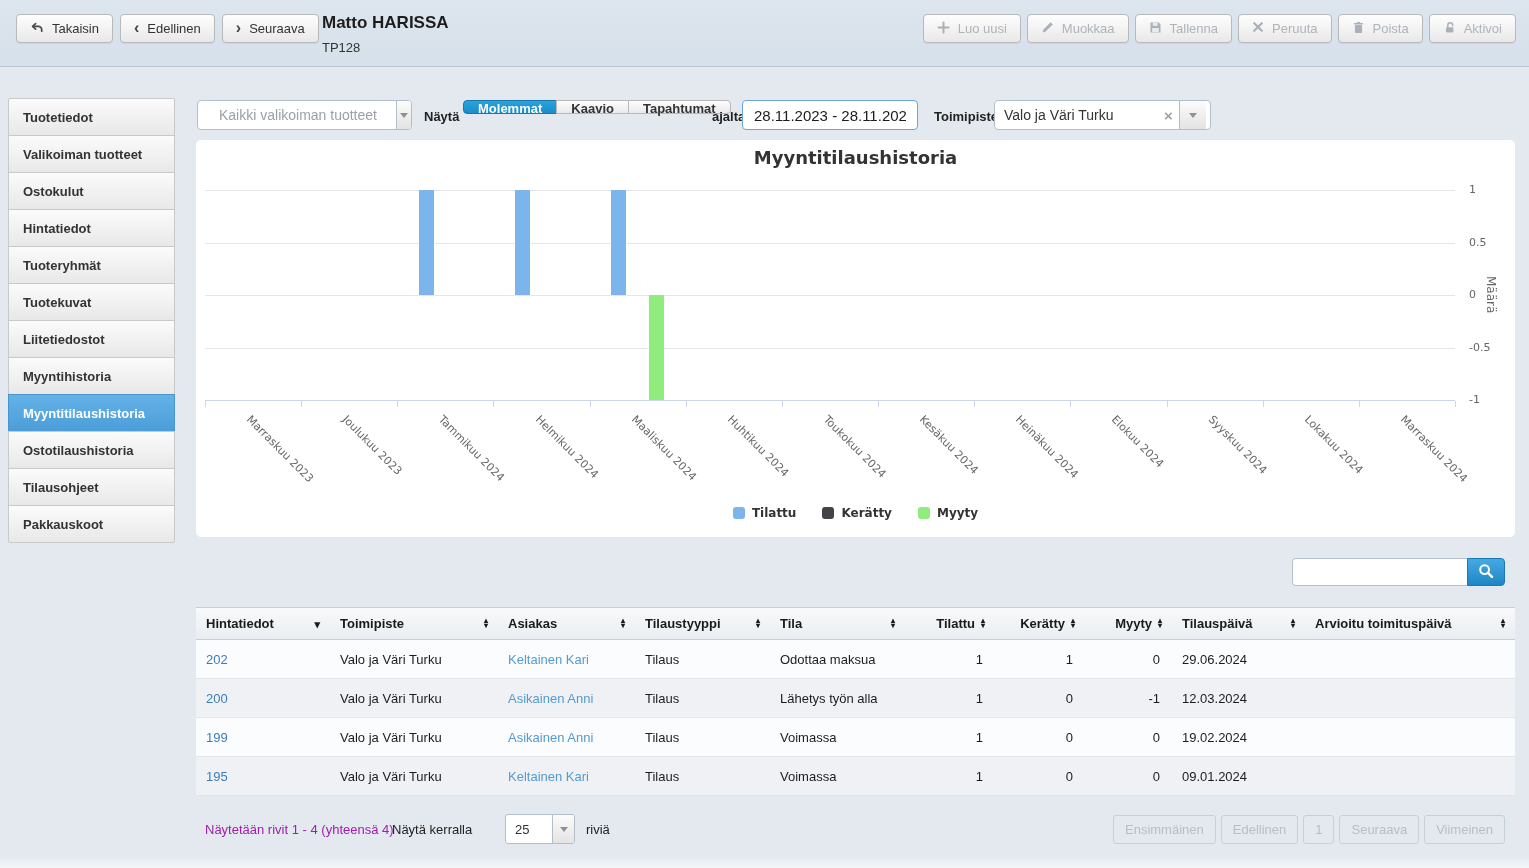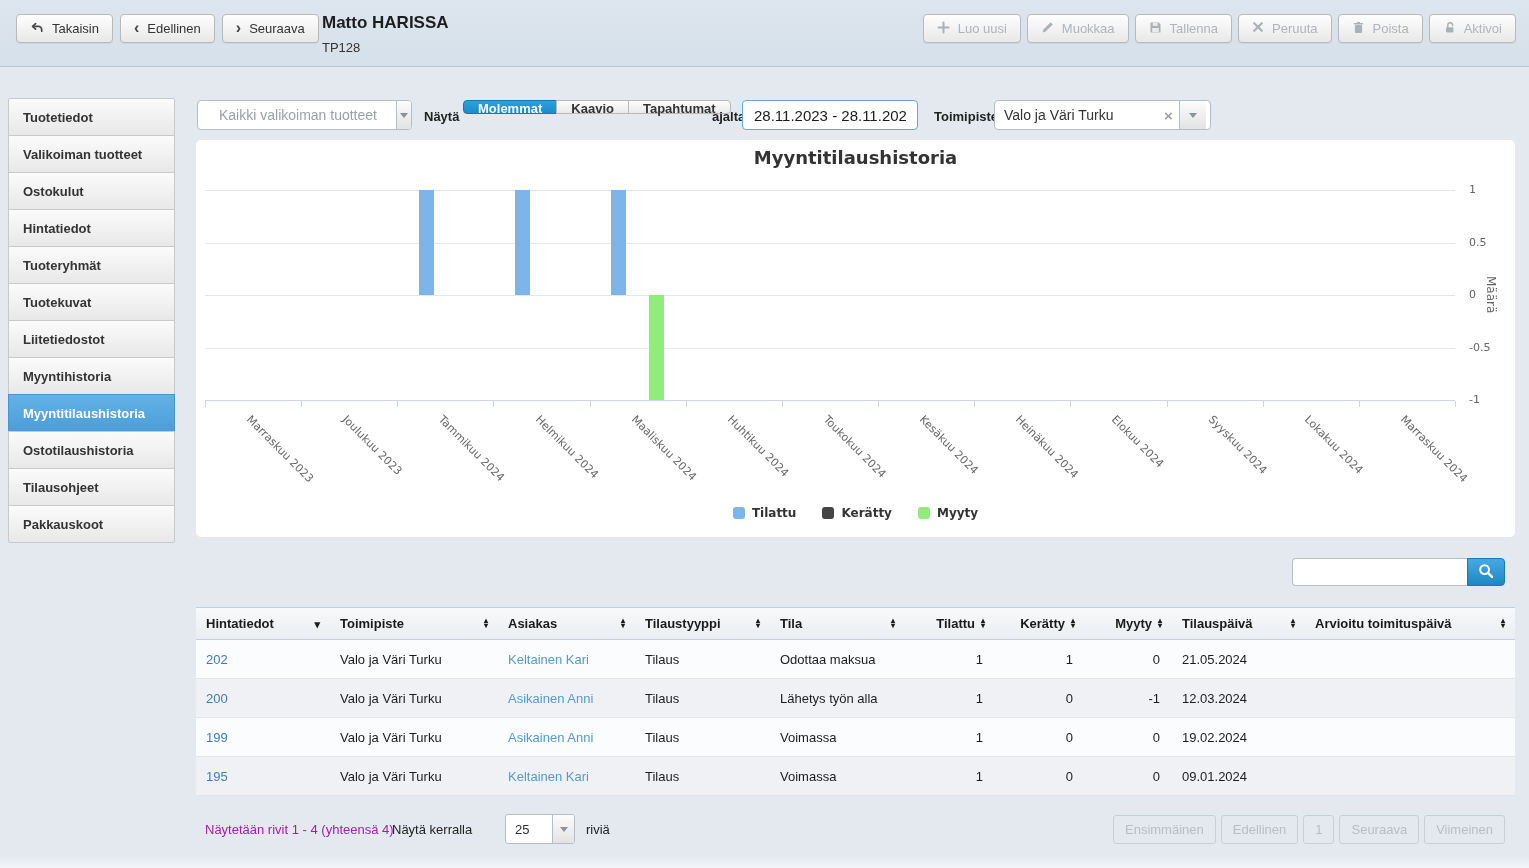--- a/index.html
+++ b/index.html
@@ -403,21 +403,21 @@
     <tbody>
         <tr>
           <td><a class="order-link">202</a></td>
           <td>Valo ja Väri Turku</td>
           <td><a class="customer-link">Keltainen Kari</a></td>
           <td>Tilaus</td>
           <td>Odottaa maksua</td>
           <td class="num">1</td>
           <td class="num">1</td>
           <td class="num">0</td>
-          <td>21.05.2024</td>
+          <td>29.06.2024</td>
           <td></td>
         </tr>
         <tr>
           <td><a class="order-link">200</a></td>
           <td>Valo ja Väri Turku</td>
           <td><a class="customer-link">Asikainen Anni</a></td>
           <td>Tilaus</td>
           <td>Lähetys työn alla</td>
           <td class="num">1</td>
           <td class="num">0</td>

